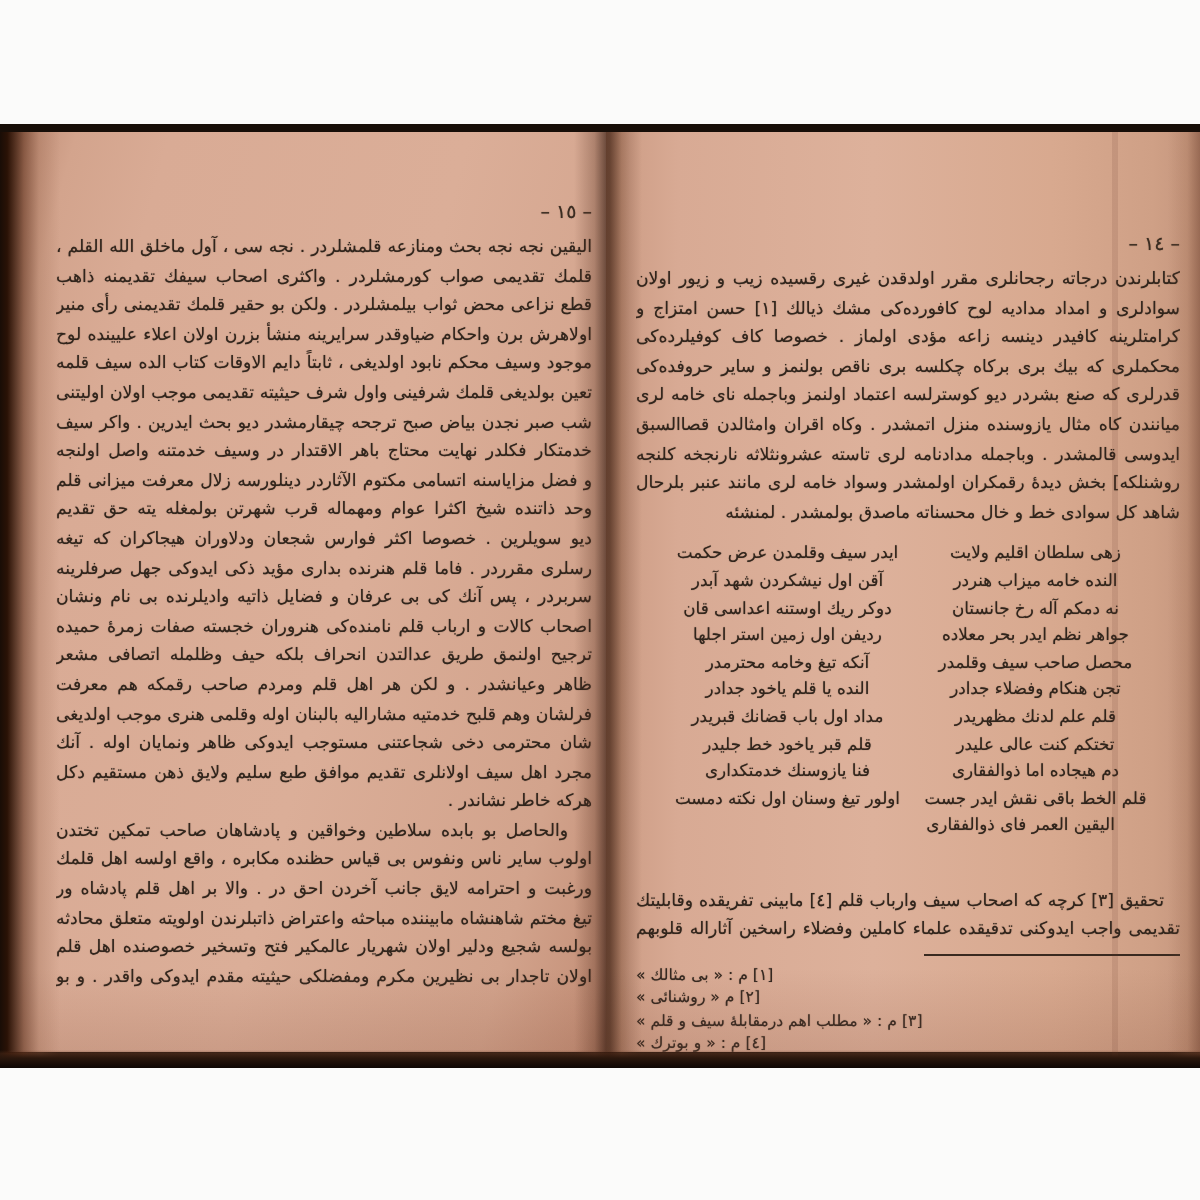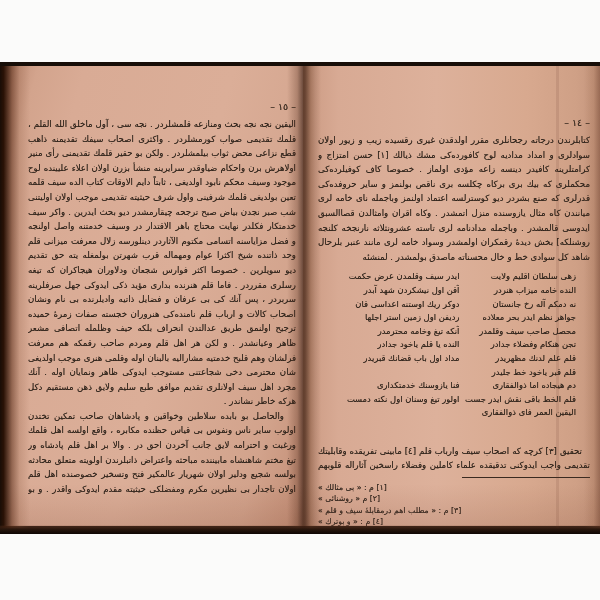--- a/index.html
+++ b/index.html
@@ -55,21 +55,21 @@
   .line.short{text-align-last:right;}
   .para2 .line:first-child{padding-right:12px;}
   .tahqiq{margin-top:24px;}
   .tahqiq .line:first-child{padding-right:8px;}
 
   
   .poem{margin-top:6px;padding:0 14px 0 10px;}
   .couplet{display:flex;direction:rtl;height:13.6px;align-items:center;}
   .hemistich{
     font-size:8.4px;line-height:13.6px;max-height:13.6px;overflow:hidden;
-    white-space:nowrap;
+    text-align:center;white-space:nowrap;
   }
   .ha{flex:0 0 47%;}
   .hb{flex:0 0 53%;}
 
   
   .fn-rule{height:1px;width:128px;background:#3a2a20;margin:4px 0 4px auto;}
   .footnotes{padding-right:20px;}
   .fn-line{
     font-size:7.8px;line-height:11.4px;max-height:11.4px;overflow:hidden;
     text-align:left;color:#342820;
@@ -166,20 +166,21 @@
       </div>
         <div class="couplet">
         <div class="hemistich ha">تجن هنكام وفضلاء جدادر</div>
         <div class="hemistich hb">النده يا قلم ياخود جدادر</div>
       </div>
         <div class="couplet">
         <div class="hemistich ha">قلم علم لدنك مظهريدر</div>
         <div class="hemistich hb">مداد اول باب قضانك قبريدر</div>
       </div>
         <div class="couplet">
+        <div class="hemistich ha">تختكم كنت عالى عليدر</div>
         <div class="hemistich hb">قلم قبر ياخود خط جليدر</div>
       </div>
         <div class="couplet">
         <div class="hemistich ha">دم هيجاده اما ذوالفقارى</div>
         <div class="hemistich hb">فنا يازوسنك خدمتكدارى</div>
       </div>
         <div class="couplet">
         <div class="hemistich ha">قلم الخط باقى نقش ايدر جست</div>
         <div class="hemistich hb">اولور تيغ وسنان اول نكته دمست</div>
       </div>

